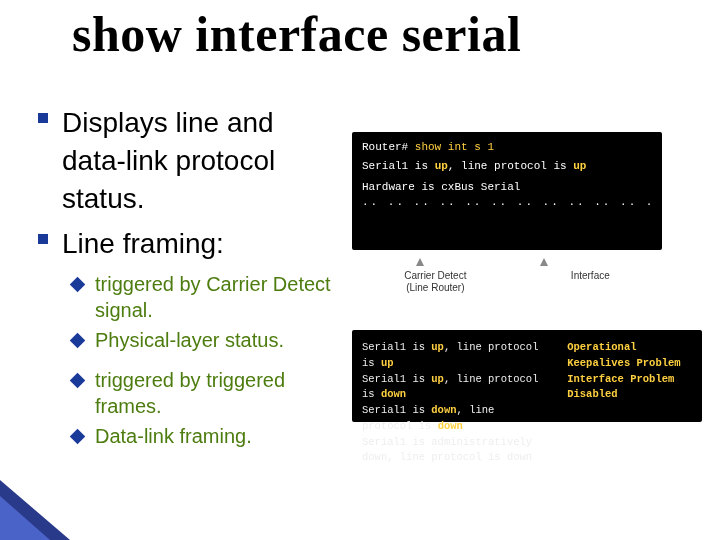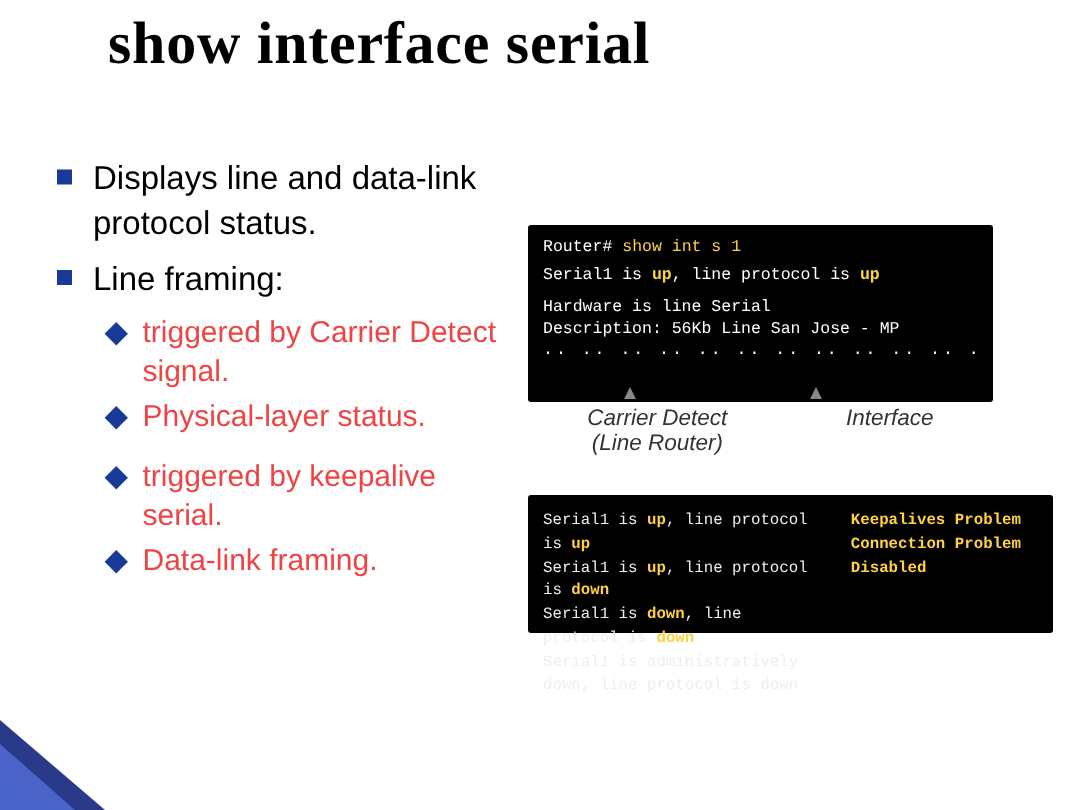--- a/index.html
+++ b/index.html
@@ -21,21 +21,21 @@
   .corner2 {
     position: absolute;
     left: 0; bottom: 0;
     width: 0; height: 0;
     border-left: 50px solid #4a63c8;
     border-top: 44px solid transparent;
   }
   .title {
     position: absolute;
     left: 72px; top: 8px;
-    font-size: 40px;
+    font-size: 50px;
     font-weight: 700;
     font-family: "Times New Roman", serif;
     color: #000;
     line-height: 1.05;
     letter-spacing: 0.5px;
   }
   .content {
     position: absolute;
     left: 38px;
     top: 104px;
@@ -47,70 +47,69 @@
     margin-bottom: 8px;
   }
   .sq {
     width: 10px; height: 10px;
     background: #1a3a9a;
     flex: 0 0 10px;
     margin-top: 9px;
     margin-right: 14px;
   }
   .l1-text {
-    font-size: 22px;
+    font-size: 28px;
     color: #000;
     line-height: 1.35;
   }
   .l2 {
     display: flex;
     align-items: flex-start;
     margin-left: 34px;
     margin-bottom: 4px;
   }
   .diamond {
     width: 11px; height: 11px;
     background: #1a3a9a;
     transform: rotate(45deg);
     flex: 0 0 11px;
     margin-top: 8px;
     margin-right: 12px;
   }
   .l2-text {
     font-size: 20px;
-    color: #ef4444;
+    color: #4d7c0f;
     line-height: 1.3;
   }
   .gap { height: 10px; }
 
   .panel1 {
     position: absolute;
-    left: 352px; top: 150px;
+    left: 352px; top: 132px;
     width: 310px; height: 118px;
     background: #000;
     border-radius: 2px;
     color: #fff;
     font-family: "Courier New", monospace;
     font-size: 11px;
     padding: 8px 10px;
     line-height: 1.35;
   }
   .panel1 .prompt .hash { color: #ffd040; }
   .panel1 .hl { color: #ffd040; font-weight: bold; }
   .panel1 .row1 { margin-bottom: 4px; }
   .panel1 .dots { letter-spacing: 2px; white-space: nowrap; overflow: hidden; }
   .callouts {
     position: absolute;
     left: 352px; top: 270px;
     width: 310px;
     display: flex;
     justify-content: space-around;
-    font-size: 15px;
+    font-size: 10px;
     color: #333;
-    font-style: italic;
   }
   .callouts > div { text-align: center; line-height: 1.15; }
   .arrow-up {
     position: absolute;
     width: 0; height: 0;
     border-left: 4px solid transparent;
     border-right: 4px solid transparent;
     border-bottom: 8px solid #888;
   }
   .arrow1 { left: 416px; top: 258px; }
@@ -156,38 +155,37 @@
     <div class="diamond"></div>
     <div class="l2-text">triggered by Carrier Detect signal.</div>
   </div>
   <div class="l2">
     <div class="diamond"></div>
     <div class="l2-text">Physical-layer status.</div>
   </div>
   <div class="gap"></div>
   <div class="l2">
     <div class="diamond"></div>
-    <div class="l2-text">triggered by keepalive serial.</div>
+    <div class="l2-text">triggered by triggered frames.</div>
   </div>
   <div class="l2">
     <div class="diamond"></div>
     <div class="l2-text">Data-link framing.</div>
   </div>
 </div>
 
 <div class="panel1">
   <div class="row1 prompt">
     <span>Router#</span><span class="hash"> show int s 1</span>
   </div>
   <div>
     <span>Serial1 is </span><span class="hl">up</span><span>, line protocol is </span><span class="hl">up</span>
   </div>
   <div style="height:6px"></div>
-  <div>Hardware is line Serial</div>
-  <div>Description: 56Kb Line San Jose - MP</div>
+  <div>Hardware is cxBus Serial</div>
   <div class="dots">.. .. .. .. .. .. .. .. .. .. .. .. .. .. ..</div>
 </div>
 
 <div class="arrow-up arrow1"></div>
 <div class="arrow-up arrow2"></div>
 <div class="callouts">
   <div>
     <span>Carrier Detect</span><br>
     <span>(Line Router)</span>
   </div>
@@ -195,17 +193,18 @@
 </div>
 
 <div class="panel2">
   <div class="col-l">
     <div><span>Serial1 is </span><span class="hl2">up</span><span>, line protocol is </span><span class="hl2">up</span></div>
     <div><span>Serial1 is </span><span class="hl2">up</span><span>, line protocol is </span><span class="hl2">down</span></div>
     <div><span>Serial1 is </span><span class="hl2">down</span><span>, line protocol is </span><span class="hl2">down</span></div>
     <div>Serial1 is administratively down, line protocol is down</div>
   </div>
   <div class="col-r">
+    <div>Operational</div>
     <div>Keepalives Problem</div>
-    <div>Connection Problem</div>
+    <div>Interface Problem</div>
     <div>Disabled</div>
   </div>
 </div>
 
 </body></html>

